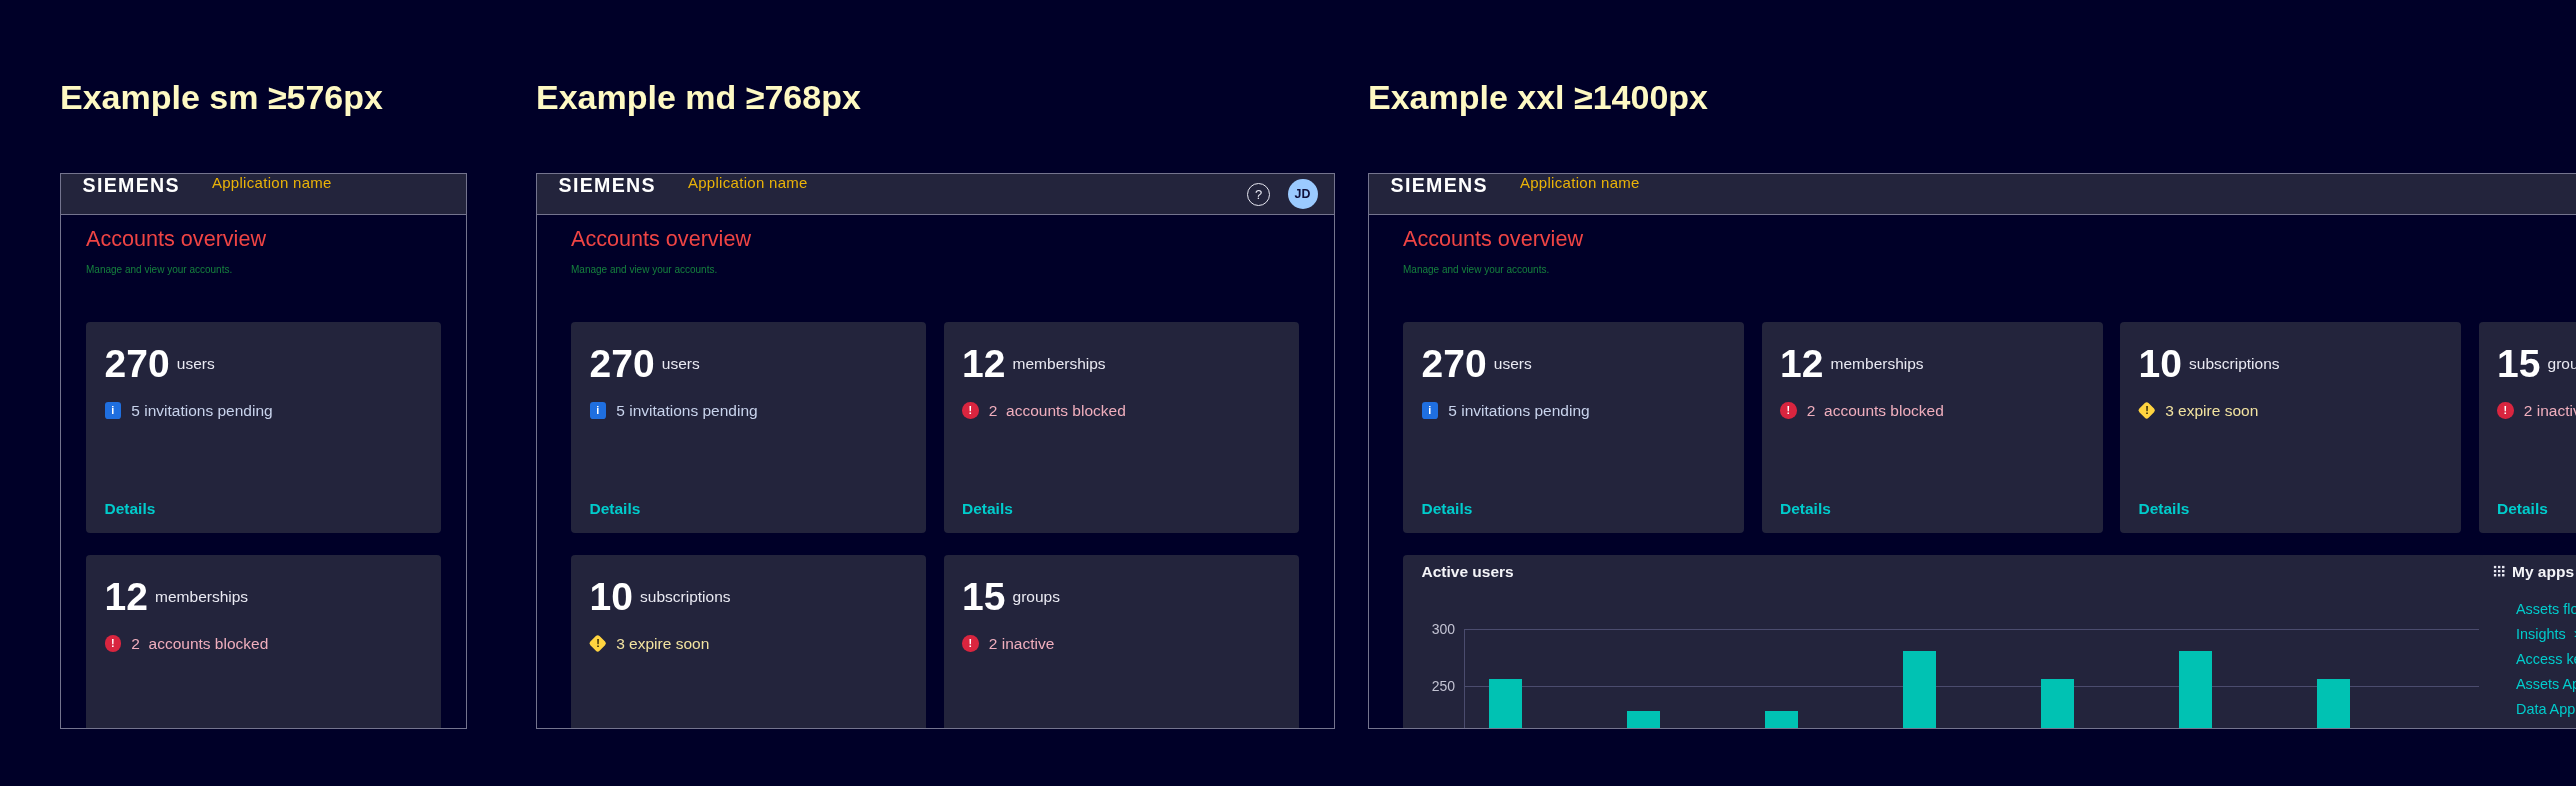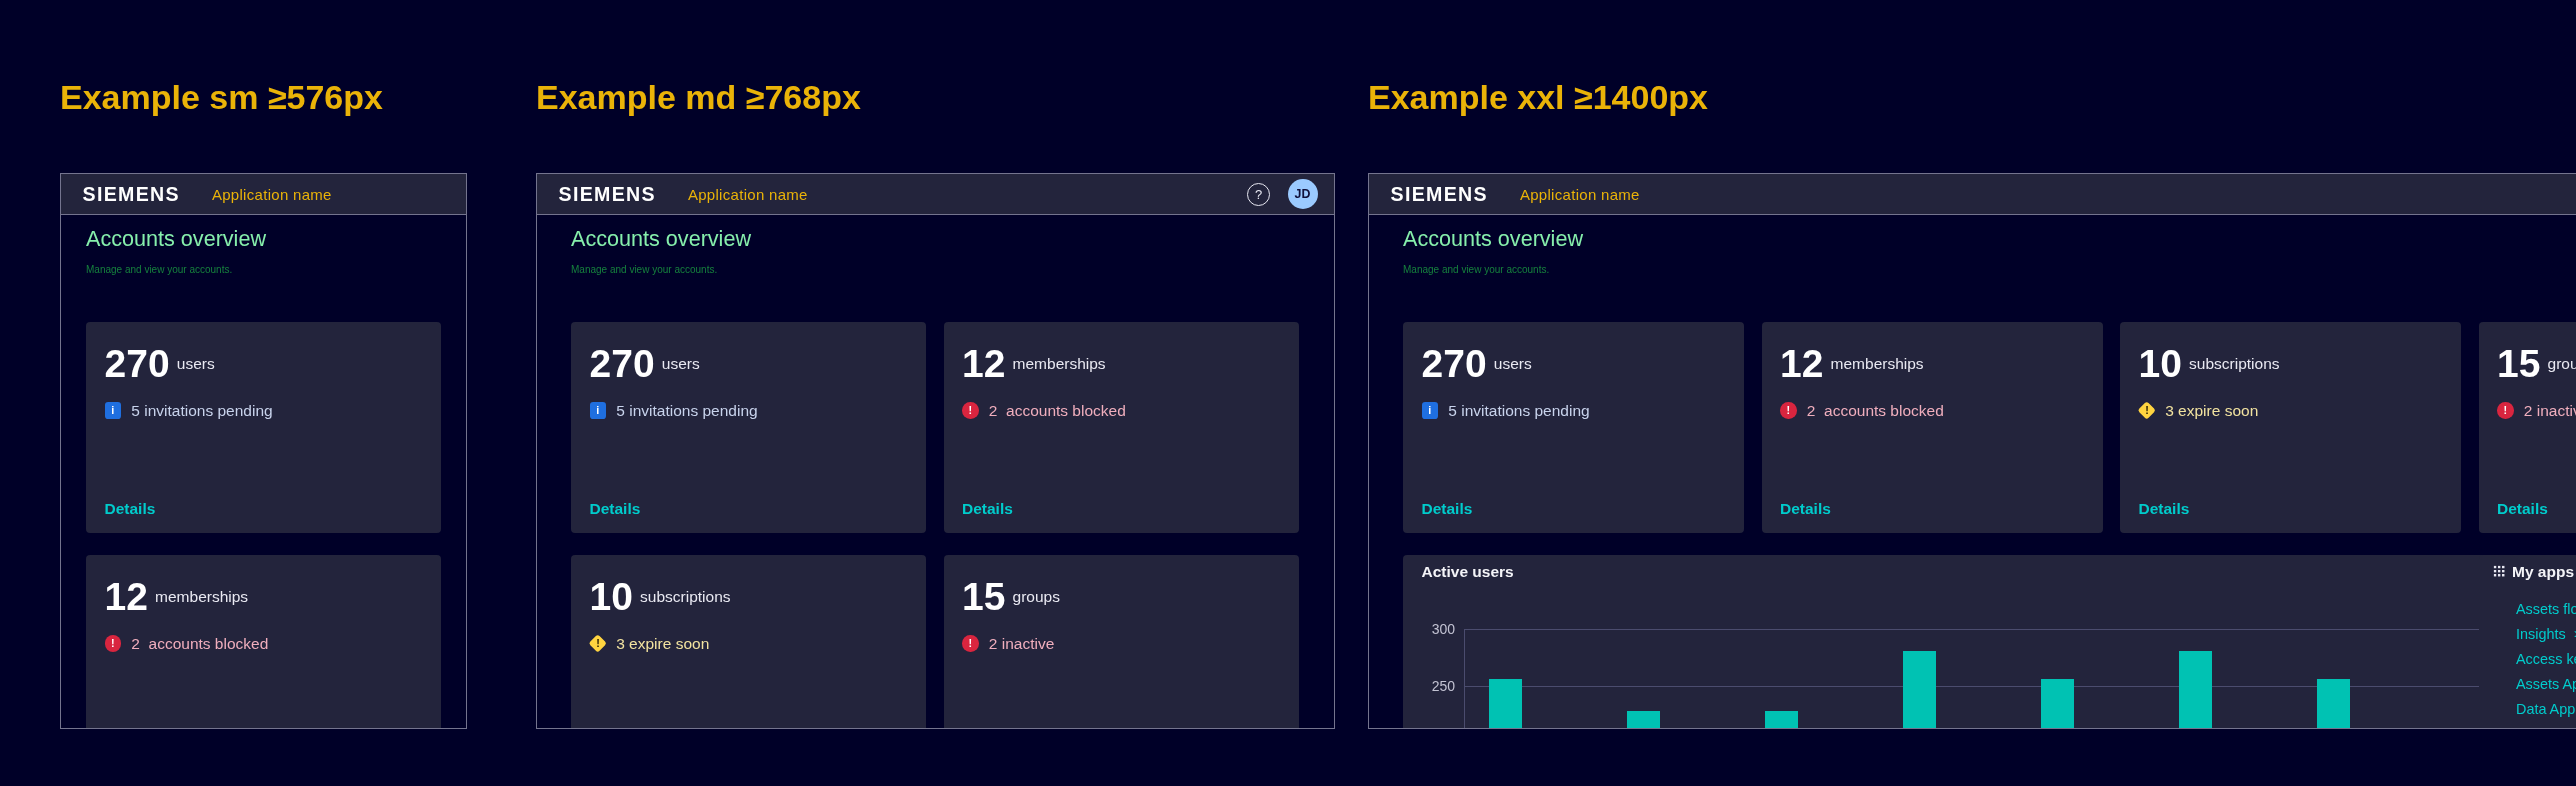--- a/index.html
+++ b/index.html
@@ -1,45 +1,45 @@
 <!DOCTYPE html>
 <html style="font-size:8.2px"><head>
 <meta charset="utf-8">
 <style>
   html,body{margin:0;padding:0;background:#000028;}
   body{width:2910px;height:786px;position:relative;overflow:hidden;
        font-family:"Liberation Sans", sans-serif;}
   .stage{position:absolute;inset:0;}
 
   .example-heading{position:absolute;top:78px;font-size:34px;font-weight:700;
-       color:#eab308;letter-spacing:0;}
+       color:#fef9c3;letter-spacing:0;}
 
   
   .frame{position:absolute;top:173px;height:556px;border:1px solid #74748E;
          box-sizing:border-box;background:#000028;overflow:hidden;}
   #frame-sm{left:60px;width:407px;}
   #frame-md{left:536px;width:799px;}
   #frame-xxl{left:1368px;width:1488px;}
 
   
   .app-header{position:absolute;left:0;right:0;top:0;height:40px;background:#23243C;
-         border-bottom:1px solid #74748E;display:flex;align-items:center;}
+         border-bottom:1px solid #74748E;display:flex;align-items:flex-start;}
   .brand{font-size:19.6px;font-weight:700;color:#FFFFFF;letter-spacing:1.3px;margin-left:21.6px;}
   .app-name{font-size:15px;color:#eab308;margin-left:32px;letter-spacing:0.3px;}
   .hdr-right{position:absolute;right:16.5px;top:50%;transform:translateY(-50%);
          display:flex;align-items:center;gap:17.5px;}
   .help-icon{width:23px;height:23px;border:1px solid #E8E8F2;border-radius:50%;
          color:#E8E8F2;font-size:13px;display:flex;align-items:center;justify-content:center;
          box-sizing:border-box;cursor:pointer;}
   .avatar{width:30px;height:30px;border-radius:50%;background:#9BCAFF;color:#10103A;
          font-size:12.4px;font-weight:700;display:flex;align-items:center;justify-content:center;
          cursor:pointer;}
 
   
-  .pg-title{position:absolute;top:52px;font-size:21.6px;color:#86efac;font-weight:400;}
+  .pg-title{position:absolute;top:52px;font-size:21.6px;color:#ef4444;font-weight:400;}
   .pg-sub{position:absolute;top:82px;font-size:10px;color:#15803d;margin-top:8px;}
   .pad-sm{left:25px;right:25px;}
   .pad-lg{left:34px;right:34px;}
 
   .grid-row{position:absolute;display:flex;gap:17.5px;}
   .row-1{top:148px;}
   .row-2{top:381px;}
 
   
   .stat-card{position:relative;background:#23243C;border-radius:4.1px;height:211px;

